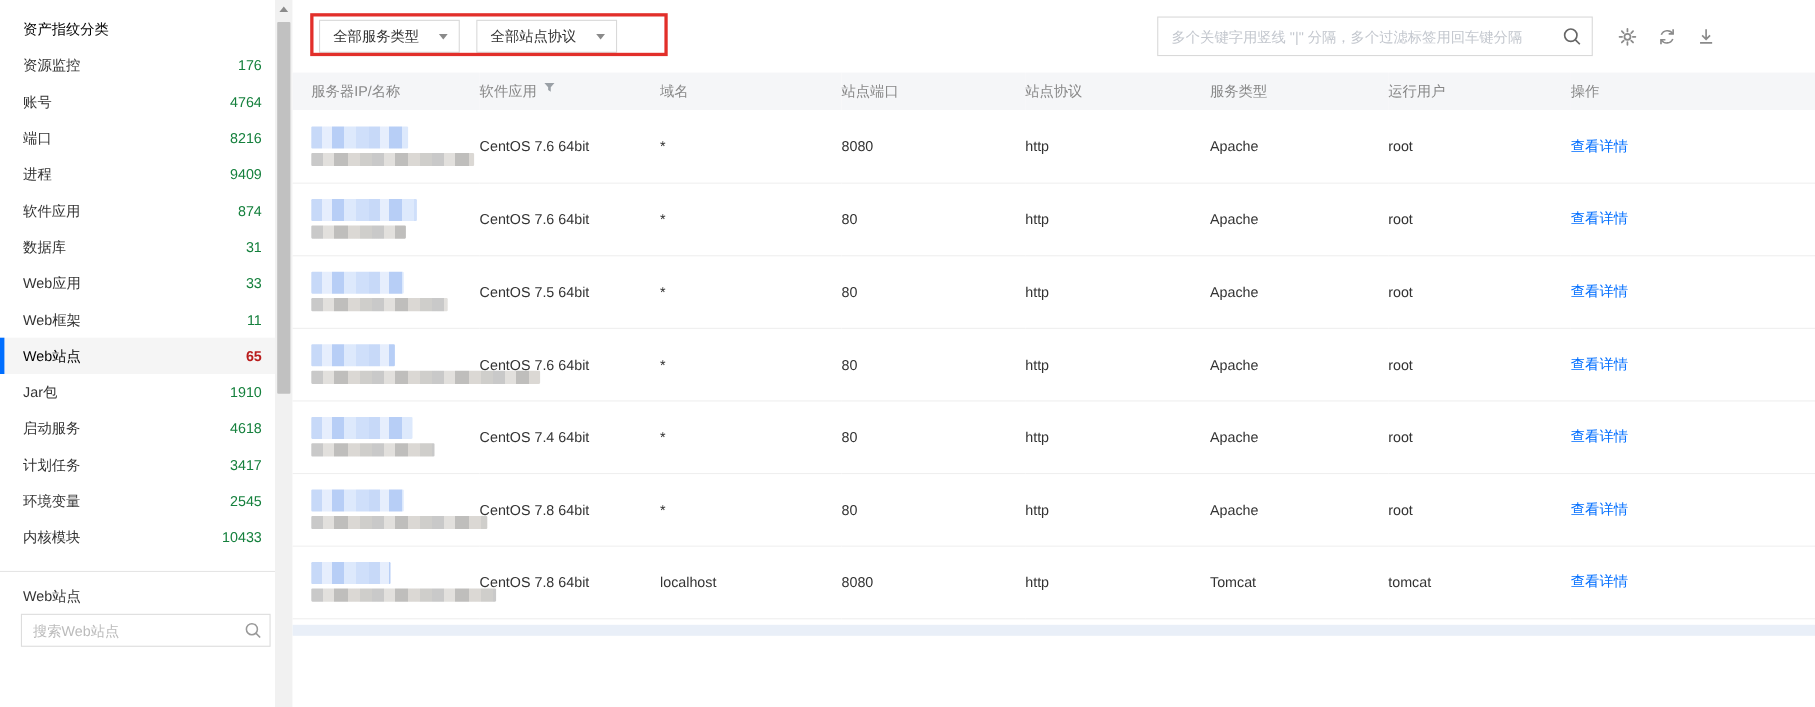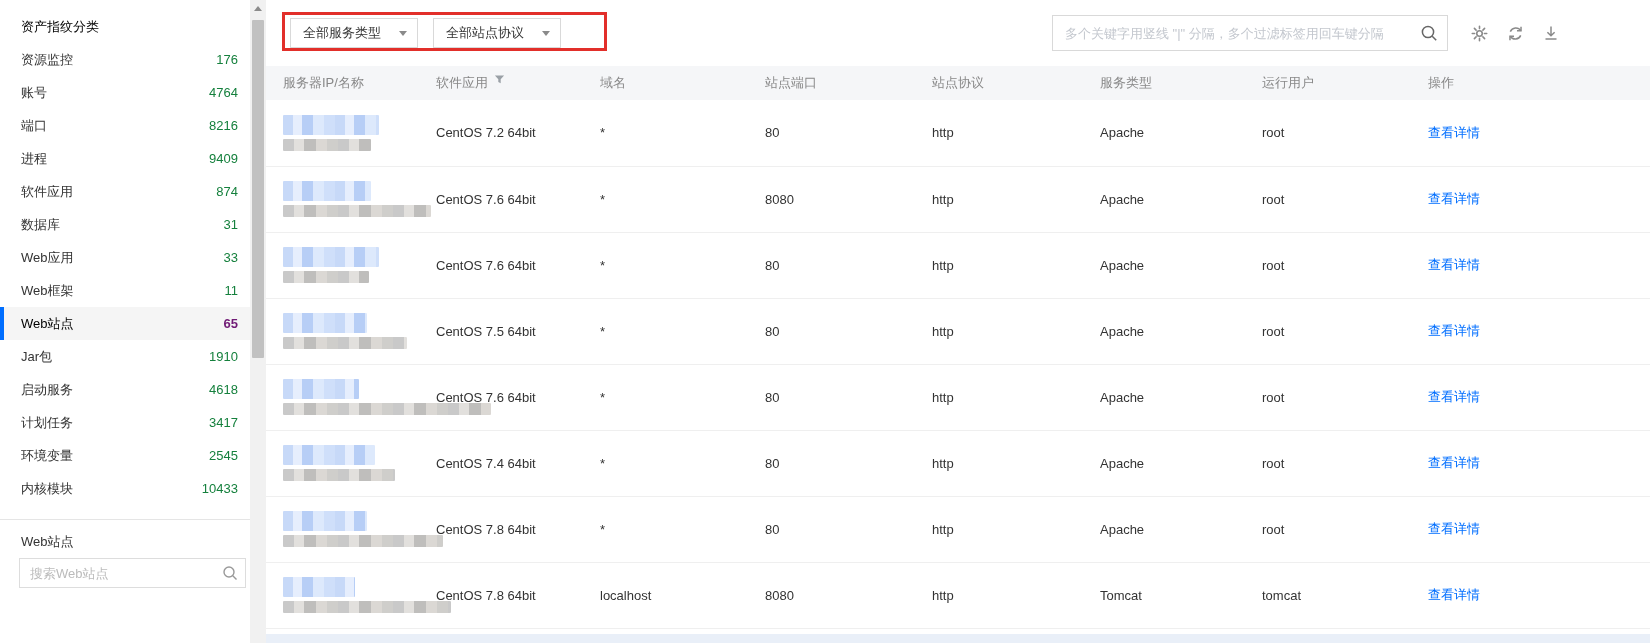--- a/index.html
+++ b/index.html
@@ -8,21 +8,21 @@
   .page { display:flex; width:1650px; height:643px; position:relative; }
 
   
   .sidebar { width:250px; height:559px; background:#fff; padding-top:10px; flex:none; }
   .sidebar-title { height:33px; line-height:33px; padding:0 12px 0 21px; font-size:13px; color:#000; }
   .sidebar ul { list-style:none; }
   .sidebar li { display:flex; justify-content:space-between; align-items:center;
     height:33px; padding:0 12px 0 21px; font-size:13px; color:#333; cursor:pointer; }
   .sidebar li .s-count { color:#15803d; }
   .sidebar li.selected { background:#f5f5f5; border-left:4px solid #006eff; padding-left:17px; color:#000; }
-  .sidebar li.selected .s-count { color:#701a75; font-weight:700; }
+  .sidebar li.selected .s-count { color:#b91c1c; font-weight:700; }
   .sidebar .divider { border-top:1px solid #e5e5e5; margin:14px 0 12px 0; }
   .section-label { padding:0 12px 6px 21px; font-size:13px; color:#333; height:26px; line-height:20px; }
   .sidebar-search { position:relative; margin-left:19px; width:227px; }
   .sidebar-search input { width:227px; height:30px; border:1px solid #ddd; background:#fff;
     padding:0 30px 0 10px; font-size:13px; color:#333; outline:none; }
   .sidebar-search input::placeholder { color:#bbb; }
   .sidebar-search .mag { position:absolute; right:8px; top:7px; }
 
   
   .vscroll { width:16px; height:643px; background:#f1f1f1; flex:none; position:relative; }
@@ -244,33 +244,20 @@
           </th>
           <th><span>域名</span></th>
           <th><span>站点端口</span></th>
           <th><span>站点协议</span></th>
           <th><span>服务类型</span></th>
           <th><span>运行用户</span></th>
           <th><span>操作</span></th>
         </tr>
       </thead>
       <tbody id="table-body">
-  <tr>
-    <td>
-      <div class="mask mask-ip" style="width: 96px;"></div>
-      <div class="mask mask-name" style="width: 88px;"></div>
-    </td>
-    <td class="v-os">CentOS 7.2 64bit</td>
-    <td class="v-domain">*</td>
-    <td class="v-port">80</td>
-    <td class="v-protocol">http</td>
-    <td class="v-service">Apache</td>
-    <td class="v-user">root</td>
-    <td><a class="detail-link">查看详情</a></td>
-  </tr>
 
   <tr>
     <td>
       <div class="mask mask-ip" style="width: 88px;"></div>
       <div class="mask mask-name" style="width: 148px;"></div>
     </td>
     <td class="v-os">CentOS 7.6 64bit</td>
     <td class="v-domain">*</td>
     <td class="v-port">8080</td>
     <td class="v-protocol">http</td>

